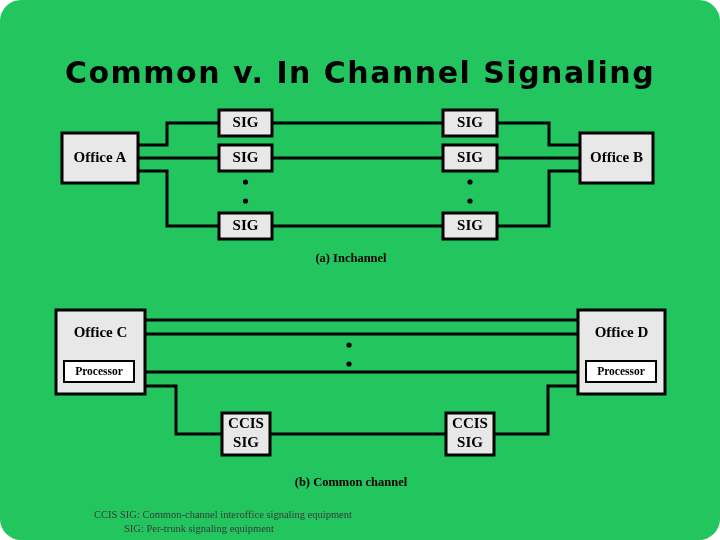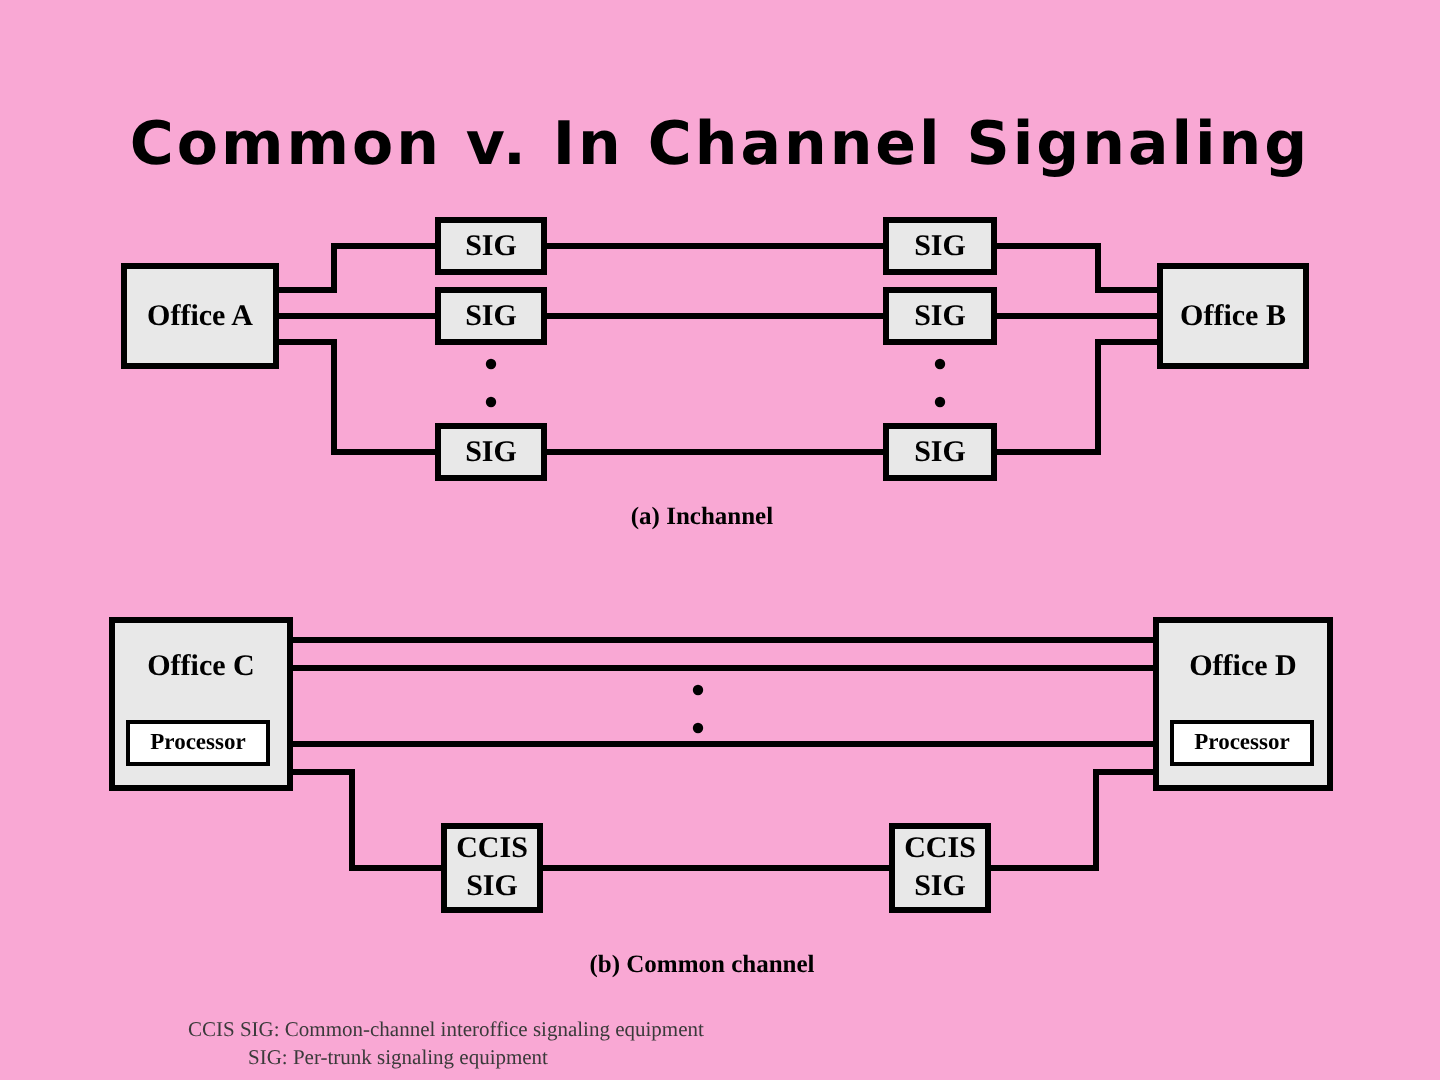--- a/index.html
+++ b/index.html
@@ -4,23 +4,24 @@
 <style>
   html, body {
     margin: 0;
     padding: 0;
     background: #ffffff;
   }
   #slide {
     position: relative;
     width: 720px;
     height: 540px;
-    background: #f9a8d4;
+    background: #22c55e;
     overflow: hidden;
     font-family: "Liberation Serif", serif;
+    border-radius: 21px;
   }
   #slide-title {
     position: absolute;
     left: 0;
     top: 55px;
     width: 720px;
     text-align: center;
     font-family: "DejaVu Sans", sans-serif;
     font-weight: bold;
     font-size: 30px;

